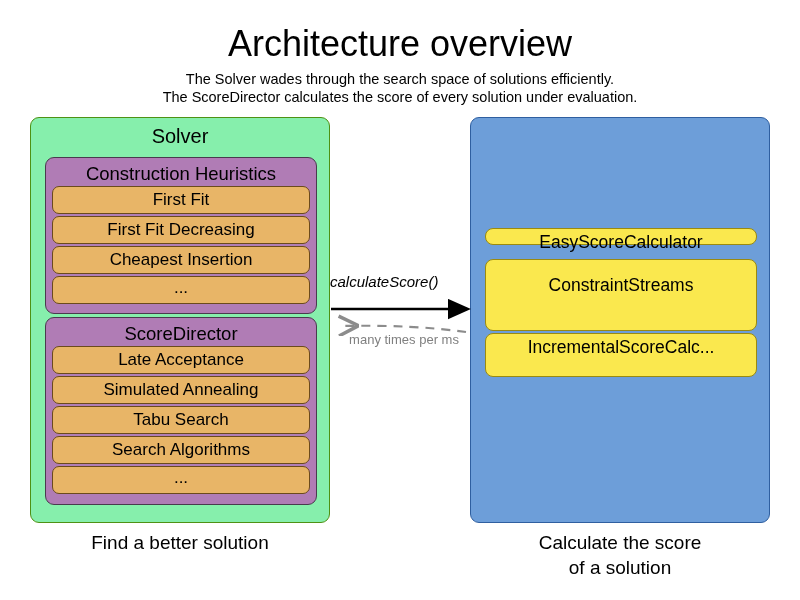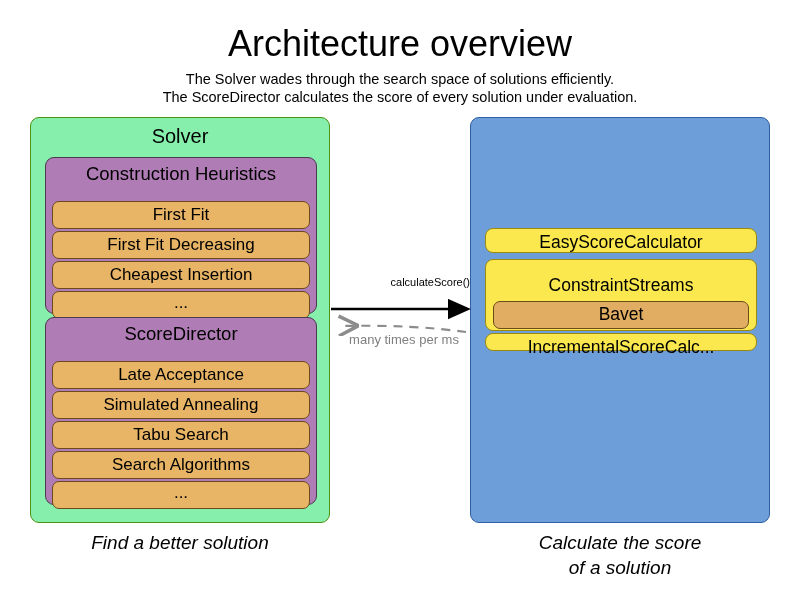--- a/index.html
+++ b/index.html
@@ -79,21 +79,21 @@
     border-radius: 9px;
     box-sizing: border-box;
   }
   #group-construction { top: 39px; height: 157px; }
   #group-metaheuristics { top: 199px; height: 188px; }
   .group-title {
     text-align: center;
     font-size: 18.5px;
     line-height: 23px;
     padding-top: 4px;
-    padding-bottom: 16px;
+    padding-bottom: 1px;
   }
 
   
   .items {
     padding: 0 6px 5px 6px;
   }
   .item-box {
     height: 28px;
     background: #e8b567;
     border: 1.5px solid #6b4a1c;
@@ -114,34 +114,34 @@
     width: 272px;
     background: #fae84e;
     border: 1.5px solid #9a8a10;
     border-radius: 8px;
     box-sizing: border-box;
     text-align: center;
     font-size: 17.5px;
   }
   #calc-easy {
     top: 110px;
-    height: 25px;
+    height: 17px;
     line-height: 26px;
   }
   #calc-constraintstreams {
     top: 141px;
     height: 72px;
   }
   #calc-constraintstreams .calc-label {
     line-height: 27px;
     padding-top: 12px;
   }
   #calc-incremental {
     top: 215px;
-    height: 18px;
+    height: 44px;
     line-height: 26px;
   }
   #bavet-box {
     margin: 2px 7px 0 7px;
     height: 28px;
     background: #e0ad62;
     border: 1.5px solid #6b4a1c;
     border-radius: 7px;
     box-sizing: border-box;
     text-align: center;
@@ -156,42 +156,42 @@
     top: 0;
     width: 800px;
     height: 600px;
     pointer-events: none;
   }
   #label-calculatescore {
     position: absolute;
     left: 330px;
     top: 272px;
     width: 140px;
-    text-align: right;
-    font-size: 11px;
+    text-align: left;
+    font-size: 15px;
     line-height: 20px;
+    font-style: italic;
   }
   #label-manytimes {
     position: absolute;
     left: 334px;
     top: 332px;
     width: 140px;
     text-align: center;
     font-size: 13px;
     line-height: 16px;
     color: #808080;
   }
 
   
   .caption {
     position: absolute;
     text-align: center;
     font-size: 19px;
     line-height: 25px;
-    font-style: italic;
   }
   #caption-left {
     left: 30px;
     top: 530px;
     width: 300px;
   }
   #caption-right {
     left: 470px;
     top: 530px;
     width: 300px;
@@ -230,21 +230,20 @@
     </div>
   </div>
 </div>
 
 <div class="panel" id="scoredirector-panel">
 
   <div class="calc-box" id="calc-easy">EasyScoreCalculator</div>
 
   <div class="calc-box" id="calc-constraintstreams">
     <div class="calc-label">ConstraintStreams</div>
-    <div id="bavet-box">Bavet</div>
   </div>
 
   <div class="calc-box" id="calc-incremental">IncrementalScoreCalc...</div>
 </div>
 
 <svg id="arrow-layer" viewBox="0 0 800 600" xmlns="http://www.w3.org/2000/svg">
   <defs>
     <marker id="arrowhead-solid" markerWidth="9" markerHeight="9" refX="7.5" refY="4" orient="auto" markerUnits="strokeWidth">
       <path d="M0,0 L9,4 L0,8 z" fill="#000000"></path>
     </marker>

